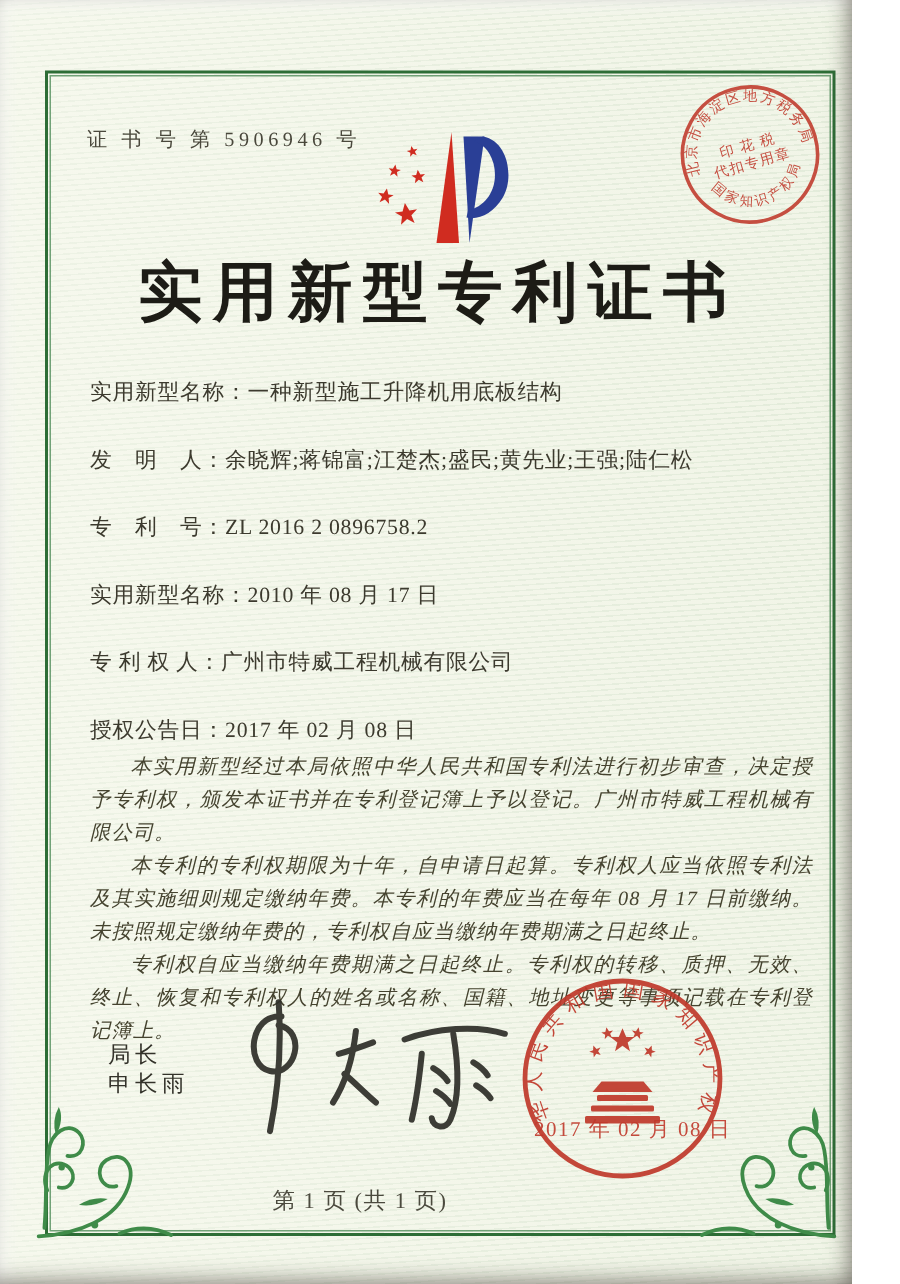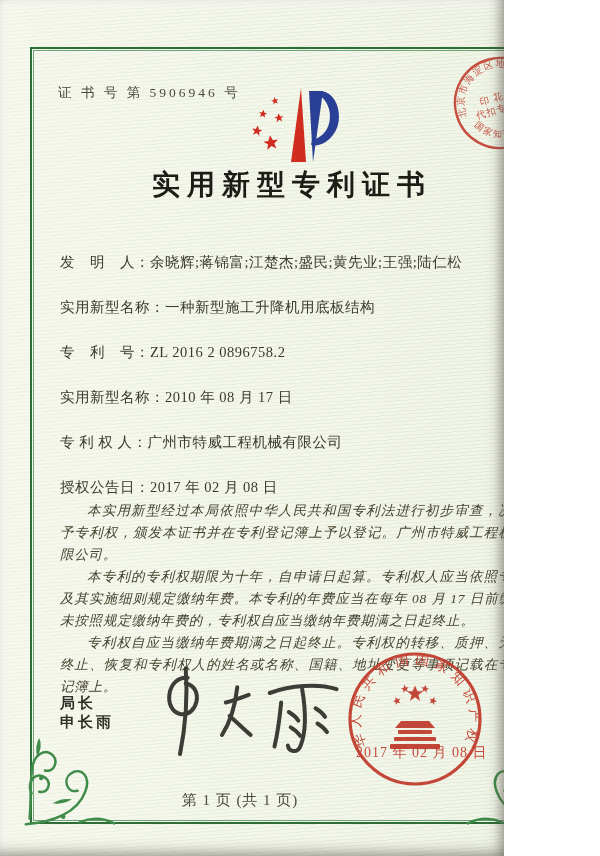--- a/index.html
+++ b/index.html
@@ -1,17 +1,17 @@
 <!DOCTYPE html>
 <html style="--border_green: #2d6d36; --flourish_green: #3f8b49; --stamp_red: #c0392b; --logo_red: #d02c20; --logo_blue: #2a3f96; --ink: #3c3a2e;"><head>
 <meta charset="utf-8">
 <style>
   html,body{margin:0;padding:0;background:#ffffff;}
   .page{
-    position:relative;width:504px;height:856px;overflow:hidden;
+    position:relative;width:568px;height:856px;overflow:hidden;
     font-family:"Liberation Serif","DejaVu Serif",serif;
     background-color:#f4f6ea;
     background-image:
       linear-gradient(90deg, rgba(248,250,240,.55), rgba(232,240,222,.25)),
       repeating-linear-gradient(176deg, rgba(125,170,125,.16) 0px, rgba(125,170,125,.16) 1px, transparent 1px, transparent 3.5px);
     color:#3c3a2e;
   }
   .page-shade{
     position:absolute;inset:0;pointer-events:none;z-index:40;
     box-shadow:
@@ -26,33 +26,33 @@
   .border-inner{
     position:absolute;inset:1px;border:1px solid rgba(80,140,90,.8);
   }
   .cert-number{
     position:absolute;left:58px;top:84px;z-index:5;
     font-size:13.5px;letter-spacing:3px;color:#4a483c;
   }
   .logo{position:absolute;left:250px;top:86px;z-index:5;}
   .title{
     position:absolute;left:0;top:166px;width:584px;text-align:center;z-index:5;
-    font-size:28px;font-weight:bold;letter-spacing:7px;color:#1d1c16;
+    font-size:43px;font-weight:bold;letter-spacing:7px;color:#1d1c16;
   }
   .fields{position:absolute;left:60px;top:252px;width:480px;z-index:5;}
   .field-row{font-size:14.5px;line-height:20px;margin-bottom:25px;letter-spacing:.5px;}
   .field-row .lbl{color:#3c3a2e;}
   .field-row .val{color:#3c3a2e;}
   .paragraphs{
     position:absolute;left:60px;top:500px;width:482px;z-index:5;
     font-size:13.5px;line-height:22px;letter-spacing:.8px;
     font-style:italic;color:#45432f;text-align:justify;
   }
   .paragraphs p{margin:0;text-indent:2em;}
-  .signer{position:absolute;left:60px;top:694px;z-index:5;font-size:15px;letter-spacing:3px;color:#33322a;font-weight:bold;}
+  .signer{position:absolute;left:72px;top:694px;z-index:5;font-size:15px;letter-spacing:3px;color:#33322a;}
   .signer .signer-name{}
   .signature{position:absolute;left:138px;top:666px;z-index:6;}
   .tax-stamp{position:absolute;left:450px;top:53px;z-index:8;transform:rotate(-16deg);opacity:.88;}
   .sipo-seal{position:absolute;left:340px;top:644px;z-index:7;opacity:.92;}
   .seal-date{
     position:absolute;left:356px;top:744px;z-index:9;
     font-size:14px;letter-spacing:1px;color:var(--stamp_red,#c0392b);opacity:.9;
   }
   .footer{
     position:absolute;left:140px;top:791px;width:200px;text-align:center;z-index:5;
@@ -92,24 +92,24 @@
     <g fill="var(--logo_blue,#2a3f96)">
       <polygon points="59,5 73,5 63,76"></polygon>
       <path d="M72,5 C89,8 93,33 85,46 C79,56 69,61 61,59 L62,54 C74,52 83,39 79,23 C76,13 71,10 66,8 Z"></path>
     </g>
   </svg>
 
   <div class="title">实用新型专利证书</div>
 
   <div class="fields">
     <div class="field-row">
+      <span class="lbl">实用新型名称：</span><span class="val">一种新型施工升降机用底板结构</span>
+    </div>
+    <div class="field-row">
       <span class="lbl">发　明　人：</span><span class="val">余晓辉;蒋锦富;江楚杰;盛民;黄先业;王强;陆仁松</span>
-    </div>
-    <div class="field-row">
-      <span class="lbl">实用新型名称：</span><span class="val">一种新型施工升降机用底板结构</span>
     </div>
     <div class="field-row">
       <span class="lbl">专　利　号：</span><span class="val">ZL 2016 2 0896758.2</span>
     </div>
     <div class="field-row">
       <span class="lbl">实用新型名称：</span><span class="val">2010 年 08 月 17 日</span>
     </div>
     <div class="field-row">
       <span class="lbl">专 利 权 人：</span><span class="val">广州市特威工程机械有限公司</span>
     </div>

